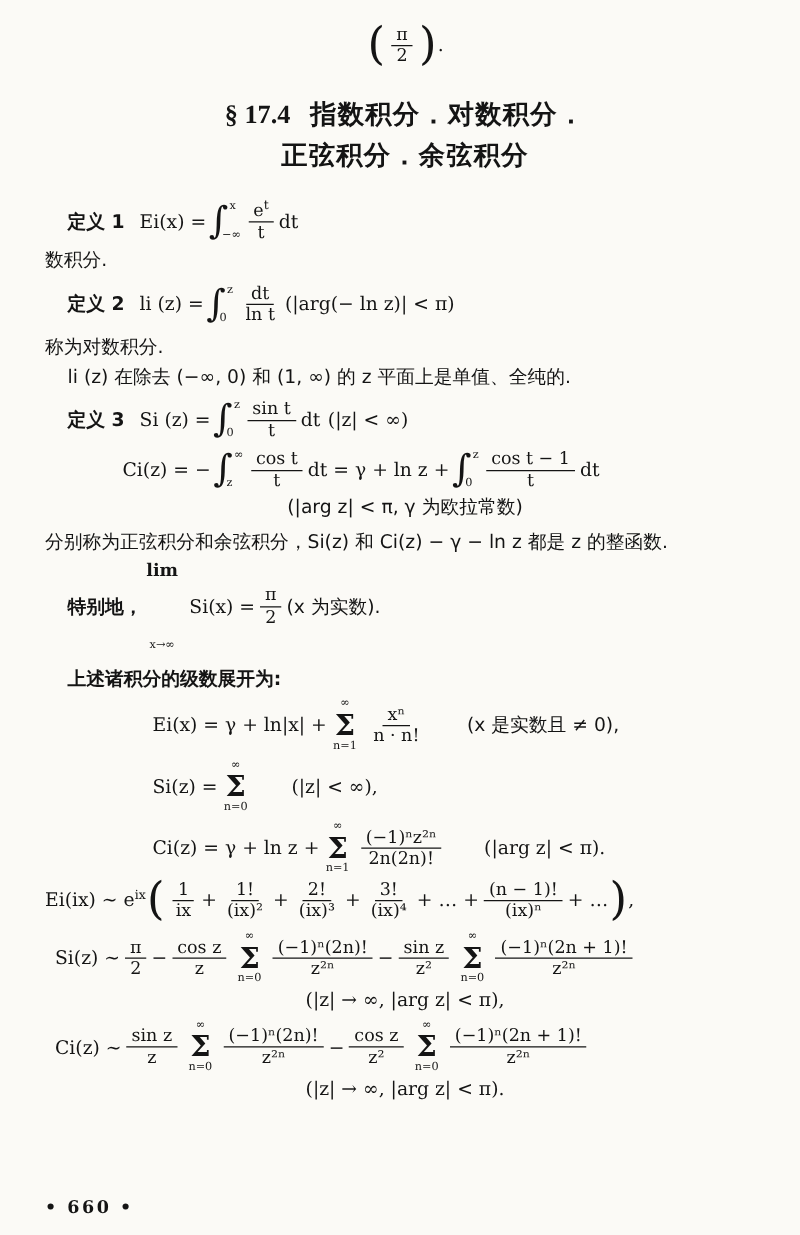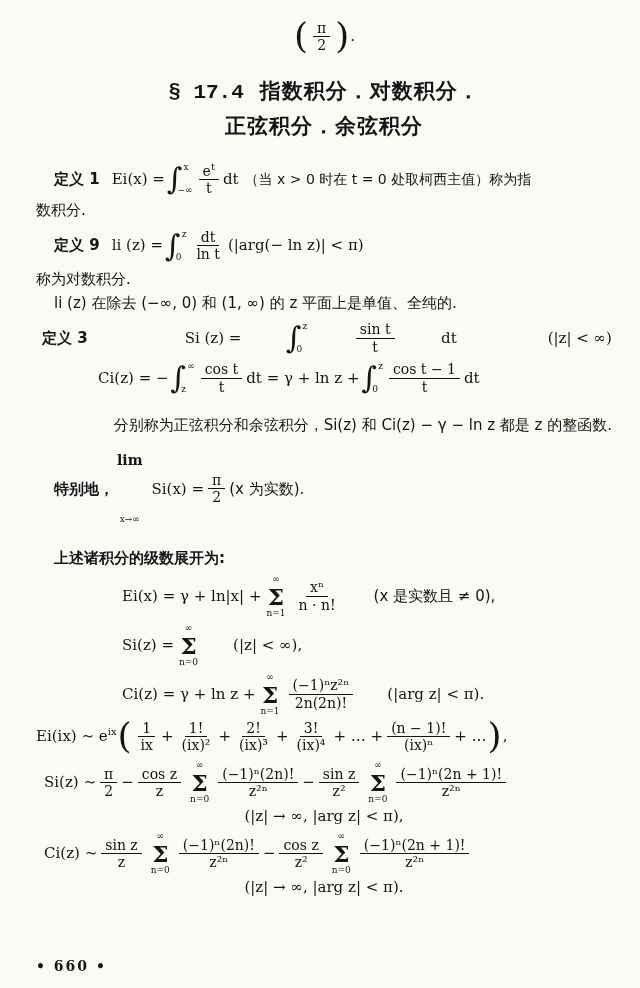--- a/index.html
+++ b/index.html
@@ -34,27 +34,27 @@
   .intsign{font-size:30px;line-height:1;font-weight:400;}
   .intlims{display:inline-flex;flex-direction:column;justify-content:space-between;height:34px;font-size:9px;line-height:1;margin-left:1px;}
   .intlims .t{align-self:flex-start;margin-top:1px;}
   .intlims .bm{align-self:flex-start;margin-left:-6px;margin-bottom:1px;}
   
   .sumwrap{display:inline-flex;flex-direction:column;align-items:center;margin:0 5px;line-height:1;}
   .sumwrap .t{font-size:9px;margin-bottom:1px;}
   .sumwrap .sig{font-size:23px;font-weight:bold;}
   .sumwrap .bm{font-size:9px;margin-top:1px;}
   
-  .limwrap{display:inline-flex;flex-direction:column;align-items:center;line-height:1;margin:12px 3px;gap:48px;}
+  .limwrap{display:inline-flex;flex-direction:column;align-items:center;line-height:1;margin:0 3px;gap:48px;}
   .limwrap .t{font-size:14px;font-weight:bold;}
   .limwrap .bm{font-size:9px;}
   sup.s{font-size:10px;vertical-align:super;line-height:0;}
   .bigp{font-size:36px;font-weight:300;line-height:0.9;margin:0 1px;}
   .heading{text-align:center;font-size:21px;font-weight:bold;line-height:1.55;margin-top:22px;letter-spacing:1px;}
-  .heading .hsec{letter-spacing:0;margin-right:16px;font-family:Liberation Mono, monospace;}
+  .heading .hsec{letter-spacing:0;margin-right:16px;font-family:Liberation Serif, serif;}
   .pageno{margin-top:auto;font-size:14px;font-weight:bold;letter-spacing:2px;}
 </style>
 </head>
 <body>
 
 <div class="page">
 
   <div class="frow center" style="margin-top:6px;">
     <span class="bigp">(</span>
     <span class="frac">
@@ -82,45 +82,44 @@
           <span class="t">x</span>
           <span class="bm">−∞</span>
         </span>
     </span>
     <span class="frac">
       <span class="num"><span>e</span><sup class="s">t</sup></span>
       <span class="den">t</span>
     </span>
     <span>dt</span>
     <span class="gap6"></span>
-    <span class="cjk" style="font-size:14px;">（当 x &gt; 0 时在 t = 0 处取柯西主值）称为指</span>
   </div>
   <div class="trow cjk" style="margin-top:4px;">数积分.</div>
 
   <div class="frow" style="margin-top:8px;margin-left:18px;">
-    <span class="cjk b">定义 9</span>
+    <span class="cjk b">定义 2</span>
     <span class="gap12"></span>
     <span>li (z) =</span>
     <span class="intwrap">
       <span class="intsign">∫</span>
       <span class="intlims">
           <span class="t">z</span>
           <span class="bm">0</span>
         </span>
     </span>
     <span class="frac">
       <span class="num">dt</span>
       <span class="den">ln t</span>
     </span>
     <span>(|arg(− ln z)| &lt; π)</span>
   </div>
   <div class="trow cjk" style="margin-top:6px;">称为对数积分.</div>
   <div class="trow cjk" style="margin-top:4px;margin-left:18px;">li (z) 在除去 (−∞, 0) 和 (1, ∞) 的 z 平面上是单值、全纯的.</div>
 
-  <div class="frow" style="margin-top:8px;margin-left:6px;justify-content:space-between;">
+  <div class="frow" style="margin-top:8px;margin-left:18px;">
     <span class="cjk b">定义 3</span>
     <span class="gap12"></span>
     <span>Si (z) =</span>
     <span class="intwrap">
       <span class="intsign">∫</span>
       <span class="intlims">
           <span class="t">z</span>
           <span class="bm">0</span>
         </span>
     </span>
@@ -153,22 +152,23 @@
           <span class="t">z</span>
           <span class="bm">0</span>
         </span>
     </span>
     <span class="frac">
       <span class="num">cos t − 1</span>
       <span class="den">t</span>
     </span>
     <span>dt</span>
   </div>
-
-  <div class="trow cjk" style="margin-top:20px;text-align:right;">分别称为正弦积分和余弦积分，Si(z) 和 Ci(z) − γ − ln z 都是 z 的整函数.</div>
+  <div class="frow center cjk" style="margin-top:2px;">(|arg z| &lt; π,  γ 为欧拉常数)</div>
+
+  <div class="trow cjk" style="margin-top:8px;">分别称为正弦积分和余弦积分，Si(z) 和 Ci(z) − γ − ln z 都是 z 的整函数.</div>
 
   <div class="frow" style="margin-top:6px;margin-left:18px;">
     <span class="cjk b">特别地，</span>
     <span class="limwrap">
       <span class="t">lim</span>
       <span class="bm">x→∞</span>
     </span>
     <span class="gap6"></span>
     <span>Si(x) =</span>
     <span class="frac">

